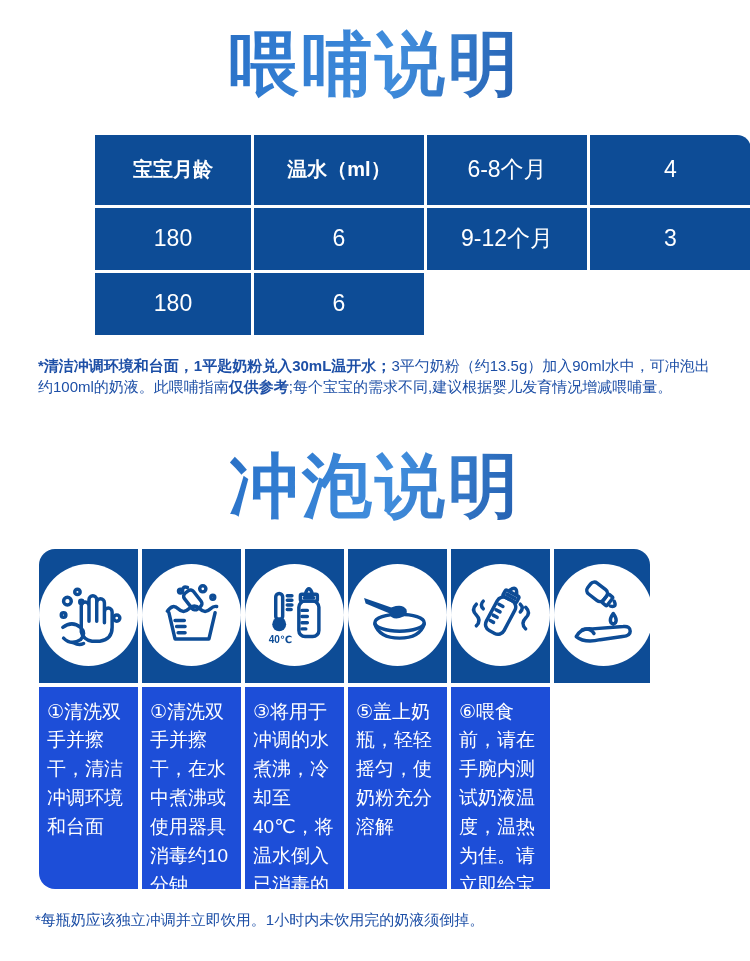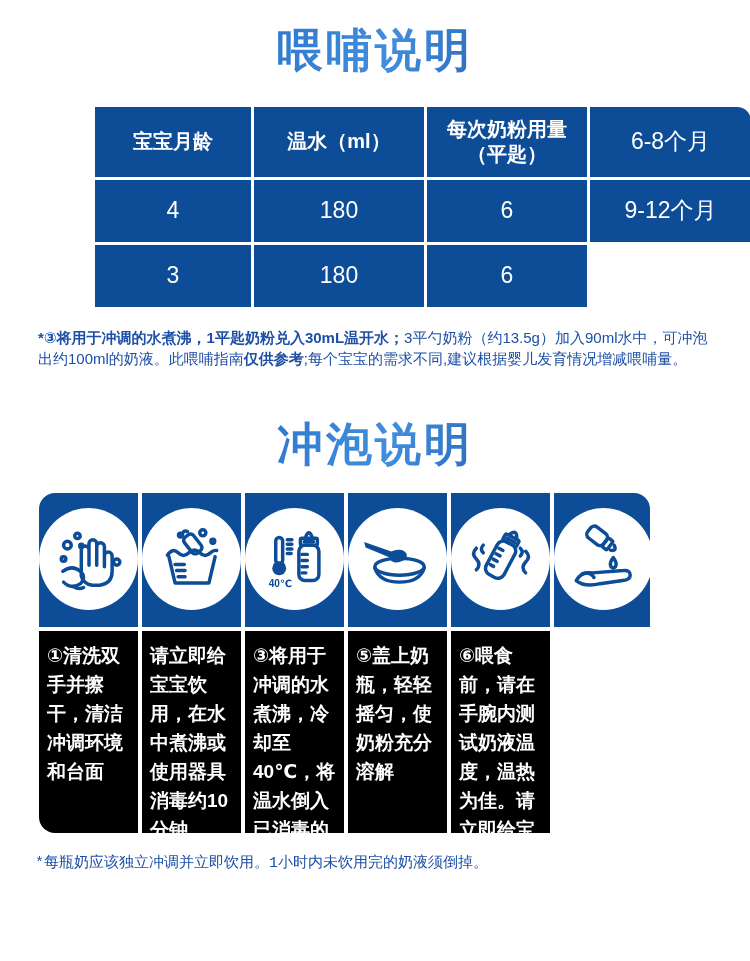--- a/index.html
+++ b/index.html
@@ -3,21 +3,21 @@
 <meta charset="utf-8">
 <style>
   html,body{margin:0;padding:0;}
   body{
     width:750px;height:961px;background:#ffffff;
     font-family:"Liberation Sans","DejaVu Sans",sans-serif;
     overflow:hidden;position:relative;
   }
   .big-title{
     margin:24px 0 0 0;text-align:center;
-    font-size:46px;font-weight:900;letter-spacing:3px;line-height:1.15;
+    font-size:70px;font-weight:900;letter-spacing:3px;line-height:1.15;
     color:#1d5cb0;
     background:linear-gradient(108deg,#1c4287 0%,#2d77cd 34%,#418edd 52%,#1e55a6 74%,#123064 100%);
     -webkit-background-clip:text;background-clip:text;
     -webkit-text-fill-color:transparent;
   }
   .title2{margin-top:49px;}
 
   
   .feed-table{
     width:656px;margin:30px 0 0 57px;
@@ -30,69 +30,67 @@
     display:flex;align-items:center;justify-content:center;text-align:center;
   }
   .th{font-weight:bold;font-size:20px;white-space:pre-line;line-height:1.25;}
   .td{font-size:23px;}
 
   
   .note{
     margin:20px 38px 0 38px;color:#1d4fa6;font-size:15px;line-height:1.42;
   }
   .note b{font-weight:bold;}
-  .note2{margin:20px 38px 0 35px;font-family:Liberation Mono, monospace;}
+  .note2{margin:20px 38px 0 35px;}
 
   
   .steps{
     width:611px;margin:22px 0 0 39px;
     display:grid;grid-template-columns:repeat(6,1fr);
     grid-template-rows:134px 202px;gap:4px;
     border-radius:16px;overflow:hidden;background:#ffffff;
   }
   .icon-cell{
     background:#0d4c96;
     display:flex;justify-content:center;align-items:flex-start;padding-top:15px;
   }
   .circle{
     width:99px;height:102px;background:#ffffff;border-radius:50%;
     display:flex;align-items:center;justify-content:center;flex:none;
   }
   .circle svg{display:block;}
   .text-cell{
-    background:#000000;color:#ffffff;
+    background:#1d4ed8;color:#ffffff;
     font-size:19px;line-height:1.52;
-    padding:11px 3px 0 8px;letter-spacing:0;font-weight:bold;
+    padding:11px 3px 0 8px;letter-spacing:0;
   }
   .stroke{fill:none;stroke:#0d4c96;stroke-width:4.5;stroke-linecap:round;stroke-linejoin:round;}
   .fillb{fill:#0d4c96;stroke:none;}
 </style>
 </head>
 <body>
 
 <h1 class="big-title">喂哺说明</h1>
 
 <div class="feed-table">
   <div class="cell th">宝宝月龄</div>
   <div class="cell th">温水（ml）</div>
-  <div class="cell th">每次奶粉用量
-（平匙）</div>
 
   <div class="cell td">6-8个月</div>
   <div class="cell td">4</div>
   <div class="cell td">180</div>
   <div class="cell td">6</div>
 
   <div class="cell td">9-12个月</div>
   <div class="cell td">3</div>
   <div class="cell td">180</div>
   <div class="cell td">6</div>
 </div>
 
-<p class="note"><b>*③将用于冲调的水煮沸，1平匙奶粉兑入30mL温开水；</b><span>3平勺奶粉（约13.5g）加入90ml水中，可冲泡出约100ml的奶液。此喂哺指南</span><b>仅供参考</b><span>;每个宝宝的需求不同,建议根据婴儿发育情况增减喂哺量。</span></p>
+<p class="note"><b>*清洁冲调环境和台面，1平匙奶粉兑入30mL温开水；</b><span>3平勺奶粉（约13.5g）加入90ml水中，可冲泡出约100ml的奶液。此喂哺指南</span><b>仅供参考</b><span>;每个宝宝的需求不同,建议根据婴儿发育情况增减喂哺量。</span></p>
 
 <h1 class="big-title title2">冲泡说明</h1>
 
 <div class="steps">
 
   <div class="icon-cell">
     <div class="circle">
       <svg width="74" height="74" viewBox="0 0 96 96">
         <circle class="stroke" cx="20" cy="30" r="5"></circle>
         <circle class="stroke" cx="33" cy="18" r="3.5"></circle>
@@ -177,19 +175,19 @@
           <path d="M42 3 q8 4 0 8"></path>
         </g>
         <path class="stroke" d="M60 46 c5 7 5 12 0 14 c-5-2-5-7 0-14z"></path>
         <path class="stroke" d="M12 76 q6-12 21-10 l40-3 q9-1 9 6 q0 6-10 7 l-29 4 q-20 5-31-4z"></path>
         <path class="stroke" d="M20 67 q10-3 15 5"></path>
       </svg>
     </div>
   </div>
 
   <div class="text-cell">①清洗双手并擦干，清洁冲调环境和台面</div>
-  <div class="text-cell">请立即给宝宝饮用，在水中煮沸或使用器具消毒约10分钟</div>
+  <div class="text-cell">①清洗双手并擦干，在水中煮沸或使用器具消毒约10分钟</div>
   <div class="text-cell">③将用于冲调的水煮沸，冷却至40℃，将温水倒入已消毒的奶瓶中</div>
   <div class="text-cell">⑤盖上奶瓶，轻轻摇匀，使奶粉充分溶解</div>
   <div class="text-cell">⑥喂食前，请在手腕内测试奶液温度，温热为佳。请立即给宝宝饮用</div>
 </div>
 
 <p class="note note2">*每瓶奶应该独立冲调并立即饮用。1小时内未饮用完的奶液须倒掉。</p>
 
 </body></html>

